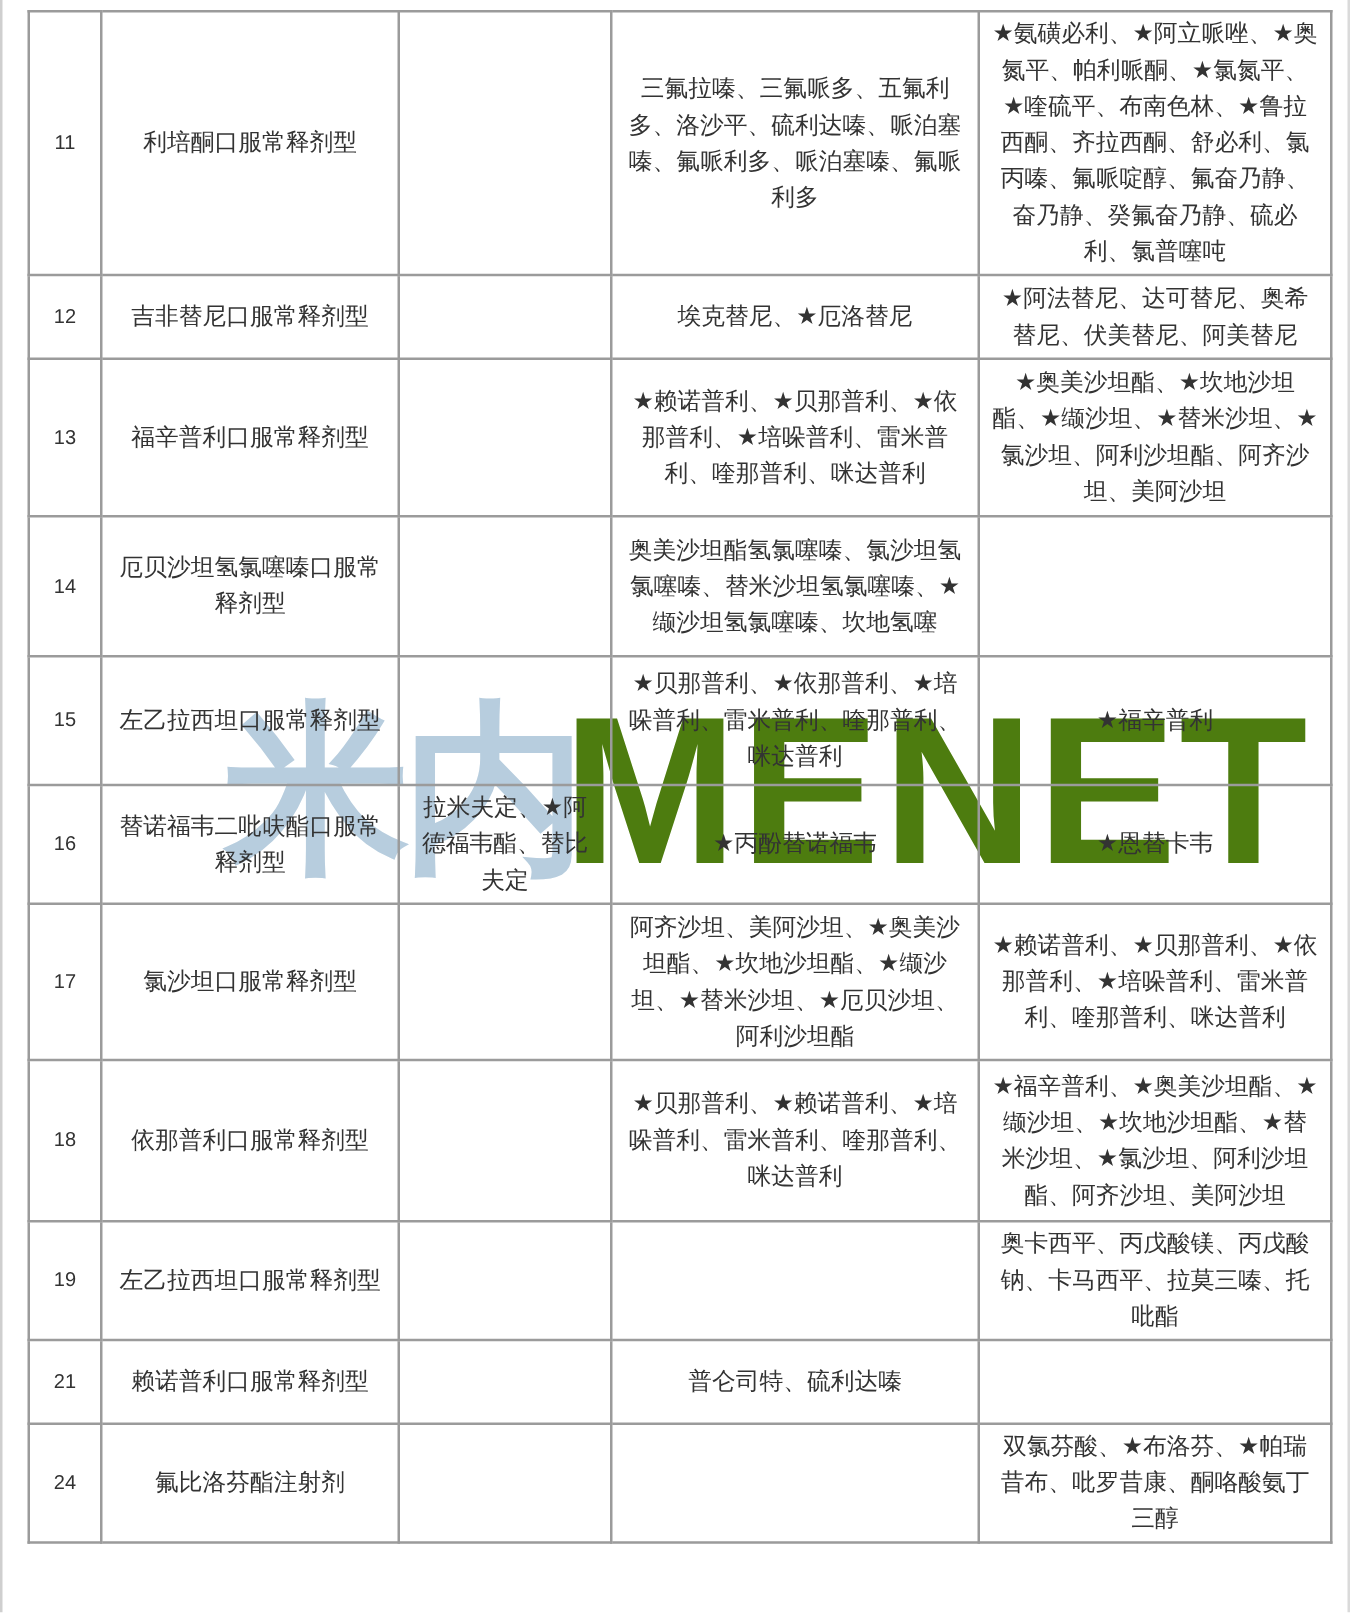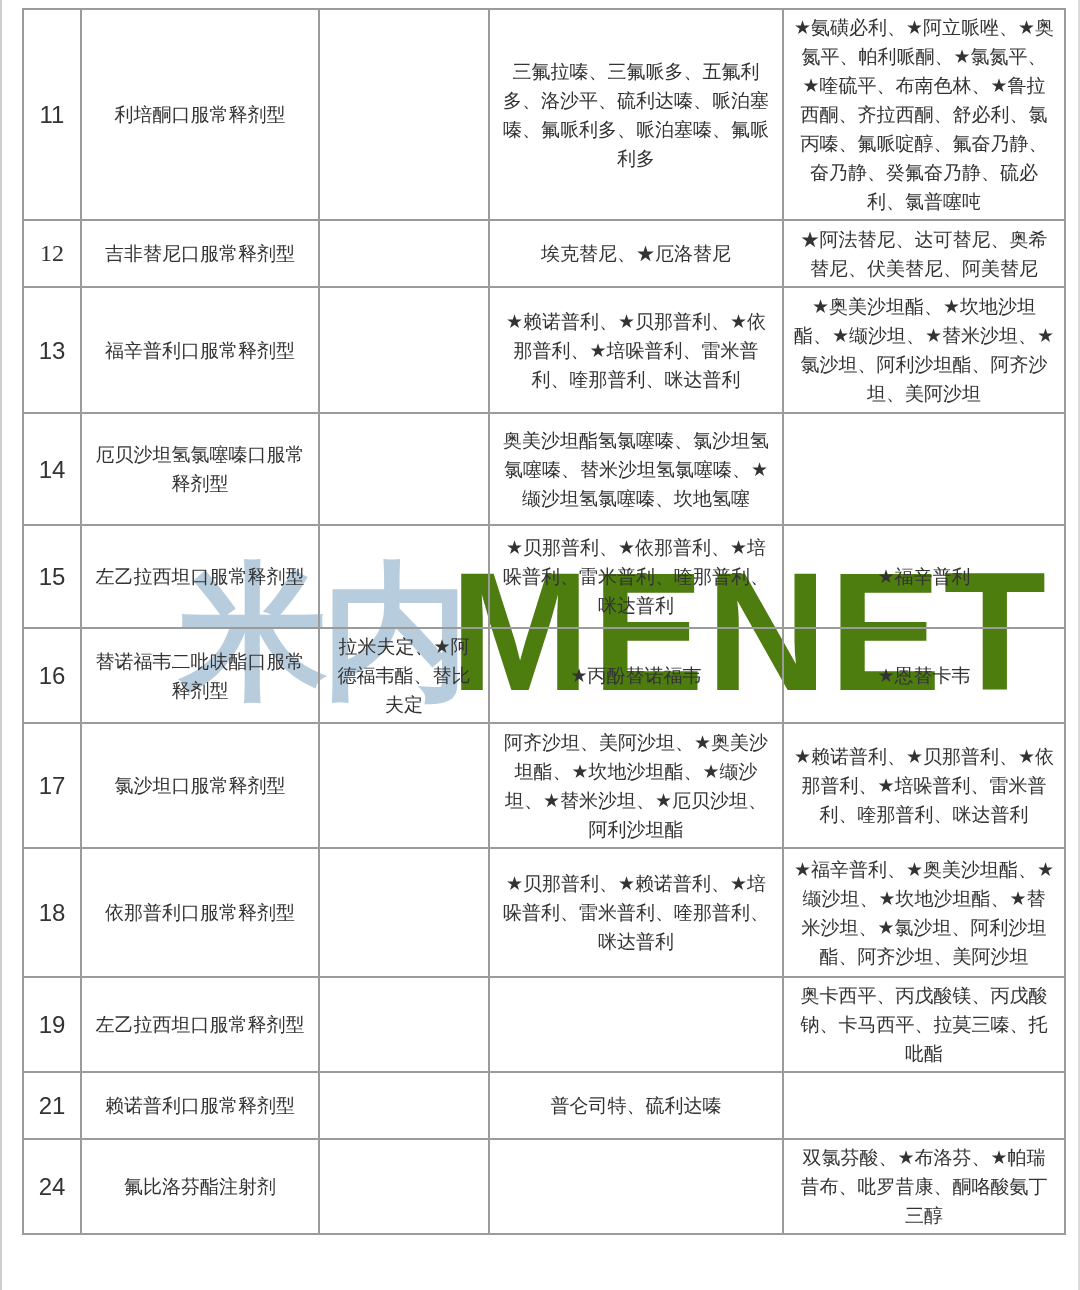--- a/index.html
+++ b/index.html
@@ -56,24 +56,24 @@
     border:2px solid #9b9b9b;
     text-align:center;
     vertical-align:middle;
     font-size:19px;
     line-height:29px;
     color:#333333;
     padding:3px 9px;
     background:transparent;
     word-break:break-all;
   }
-  .drug-table td.col-num{font-size:24px;padding:18px 2px;}
+  .drug-table td.col-num{font-size:16px;padding:18px 2px;}
   
   .drug-table tr:nth-child(1){height:185px;}
-  .drug-table tr:nth-child(2){height:66px;font-family:Liberation Serif, serif;}
+  .drug-table tr:nth-child(2){height:66px;}
   .drug-table tr:nth-child(3){height:126px;}
   .drug-table tr:nth-child(4){height:112px;}
   .drug-table tr:nth-child(5){height:103px;}
   .drug-table tr:nth-child(6){height:84px;}
   .drug-table tr:nth-child(7){height:125px;}
   .drug-table tr:nth-child(8){height:129px;}
   .drug-table tr:nth-child(9){height:82px;}
   .drug-table tr:nth-child(10){height:44px;margin-top:16px;}
   .drug-table tr:nth-child(11){height:44px;}
   .drug-table tr:nth-child(12){height:44px;}

